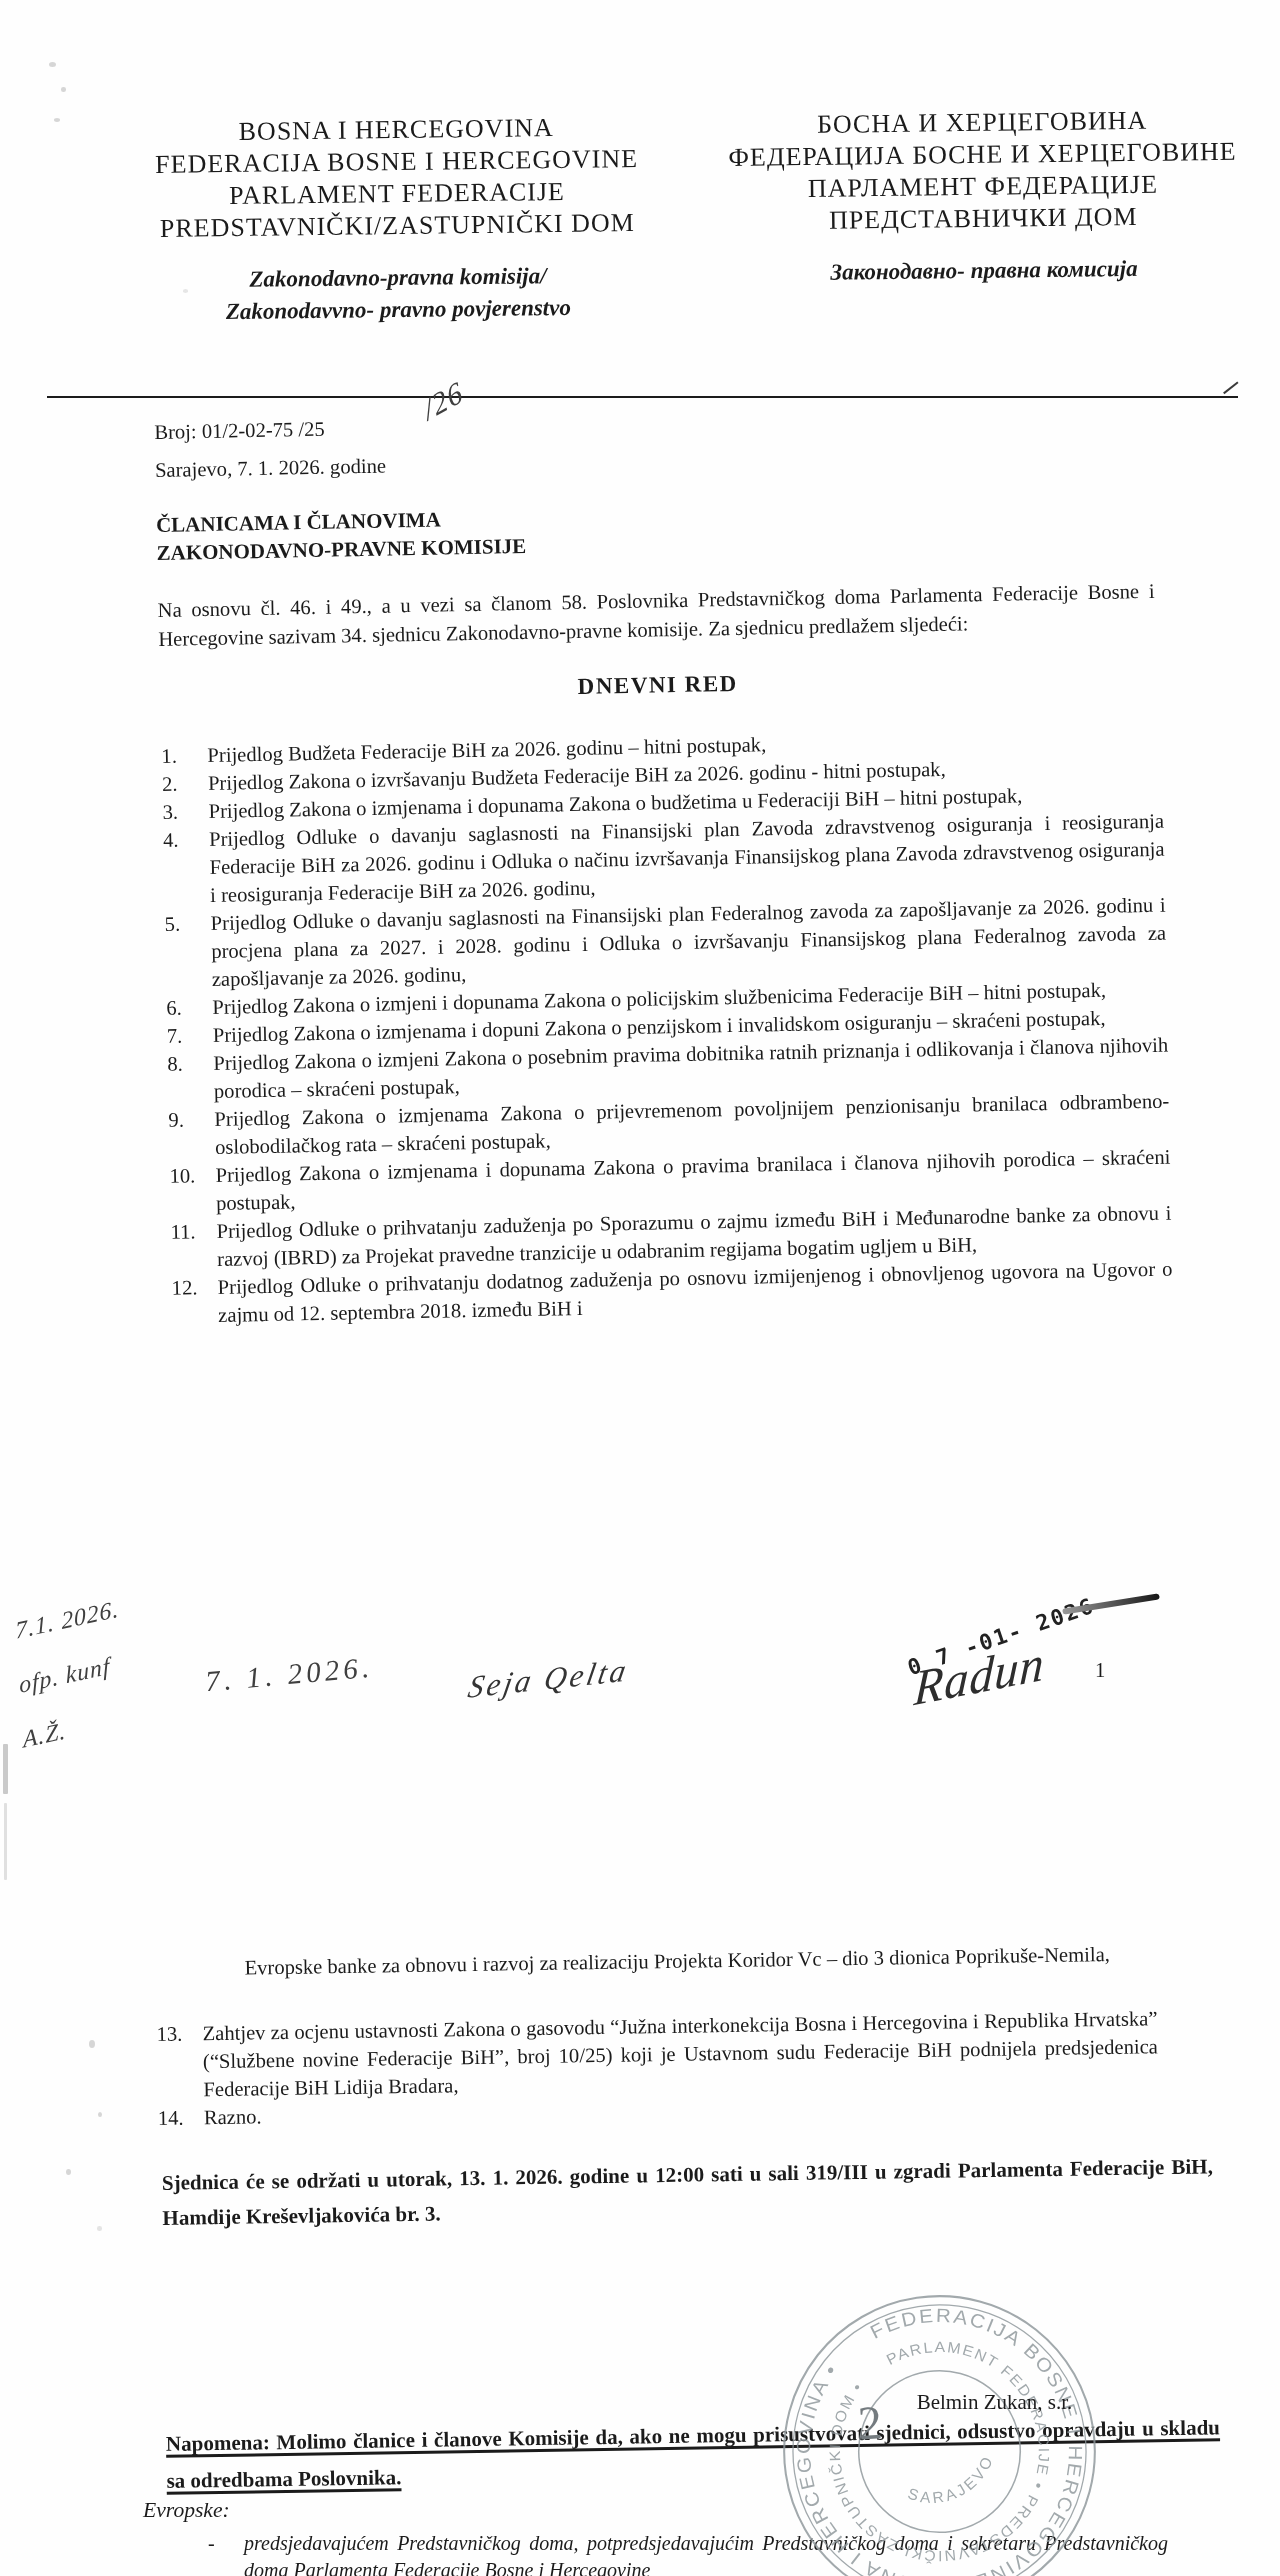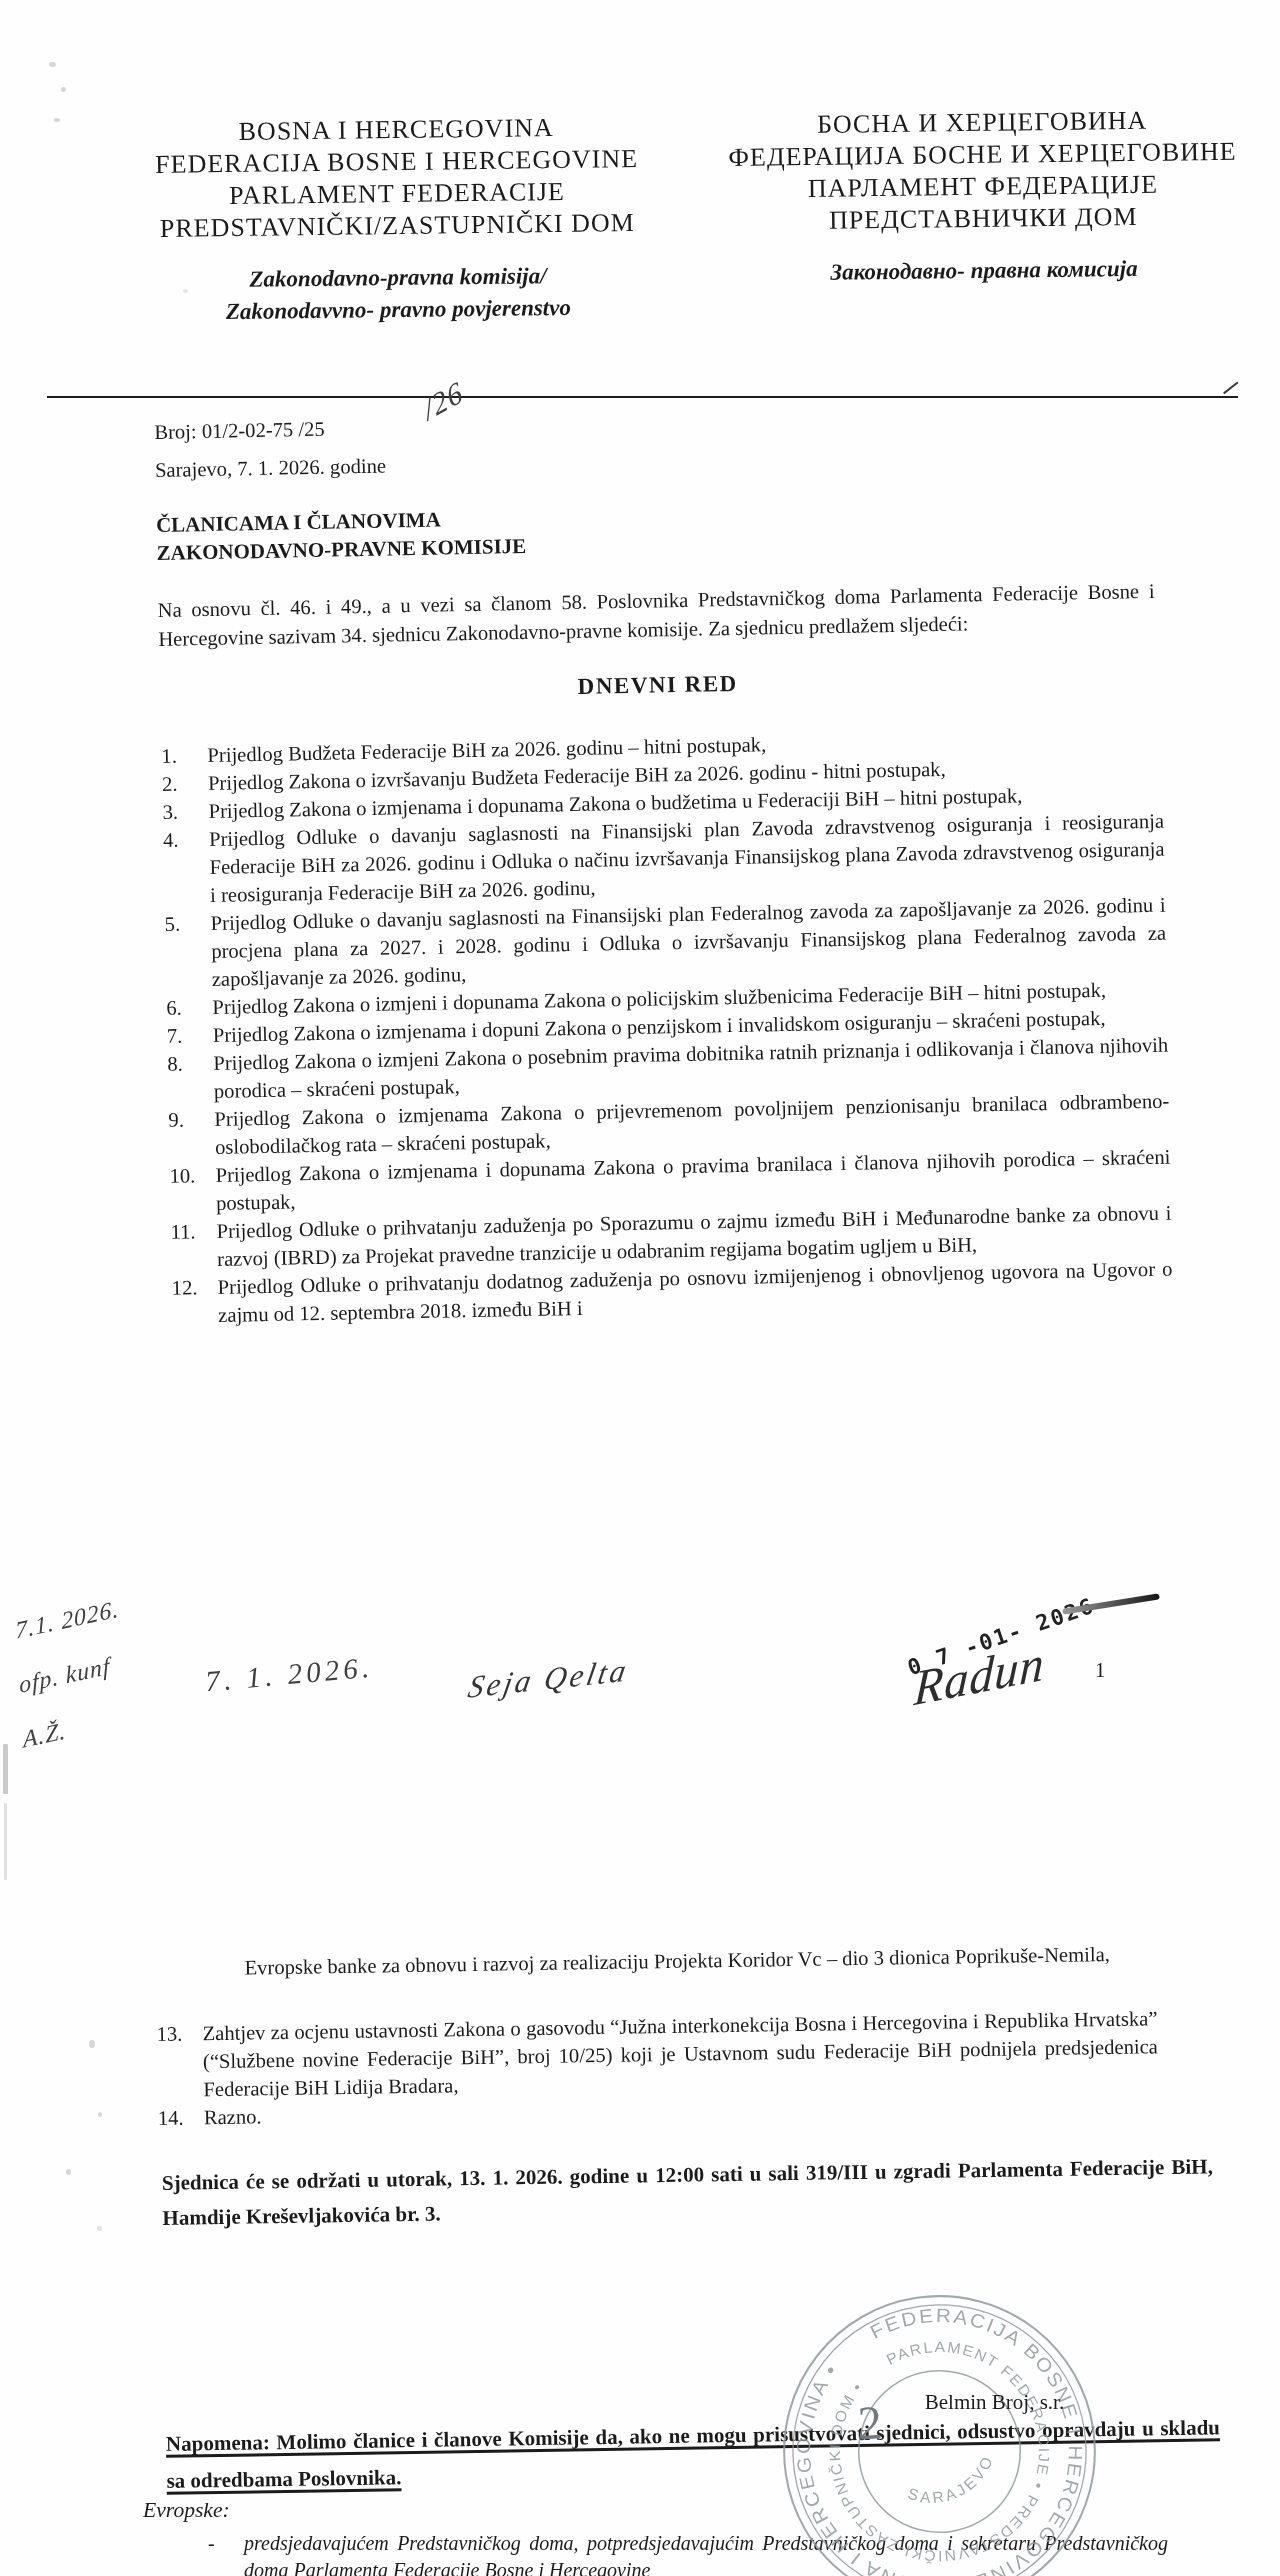--- a/index.html
+++ b/index.html
@@ -197,21 +197,21 @@
     <text fill="#8e979b" font-size="29" font-family="Liberation Sans, sans-serif" letter-spacing="3">
       <textPath href="#ring2p" startOffset="0" textLength="1140" lengthAdjust="spacingAndGlyphs">PARLAMENT FEDERACIJE • PREDSTAVNIČKI-ZASTUPNIČKI DOM •</textPath>
     </text>
     <text fill="#8e979b" font-size="30" font-family="Liberation Sans, sans-serif" letter-spacing="6">
       <textPath href="#sarajp" startOffset="30">SARAJEVO</textPath>
     </text>
   </svg>
   <span class="stamp-number">2</span>
 
   <div class="sig-block">
-    <div class="sig-name">Belmin Broj, s.r.</div>
+    <div class="sig-name">Belmin Zukan, s.r.</div>
   </div>
 
   <div class="dost-label">Evropske:</div>
   <ul class="dist">
     <li>predsjedavajućem Predstavničkog doma, potpredsjedavajućim Predstavničkog doma i sekretaru Predstavničkog doma Parlamenta Federacije Bosne i Hercegovine</li>
 
   </ul>
 
   <div class="speck" style="left:89px;top:206px;width:6.2px;height:8.2px;"></div>
   <div class="speck" style="left:98px;top:278px;width:4.1px;height:5.2px;"></div>

